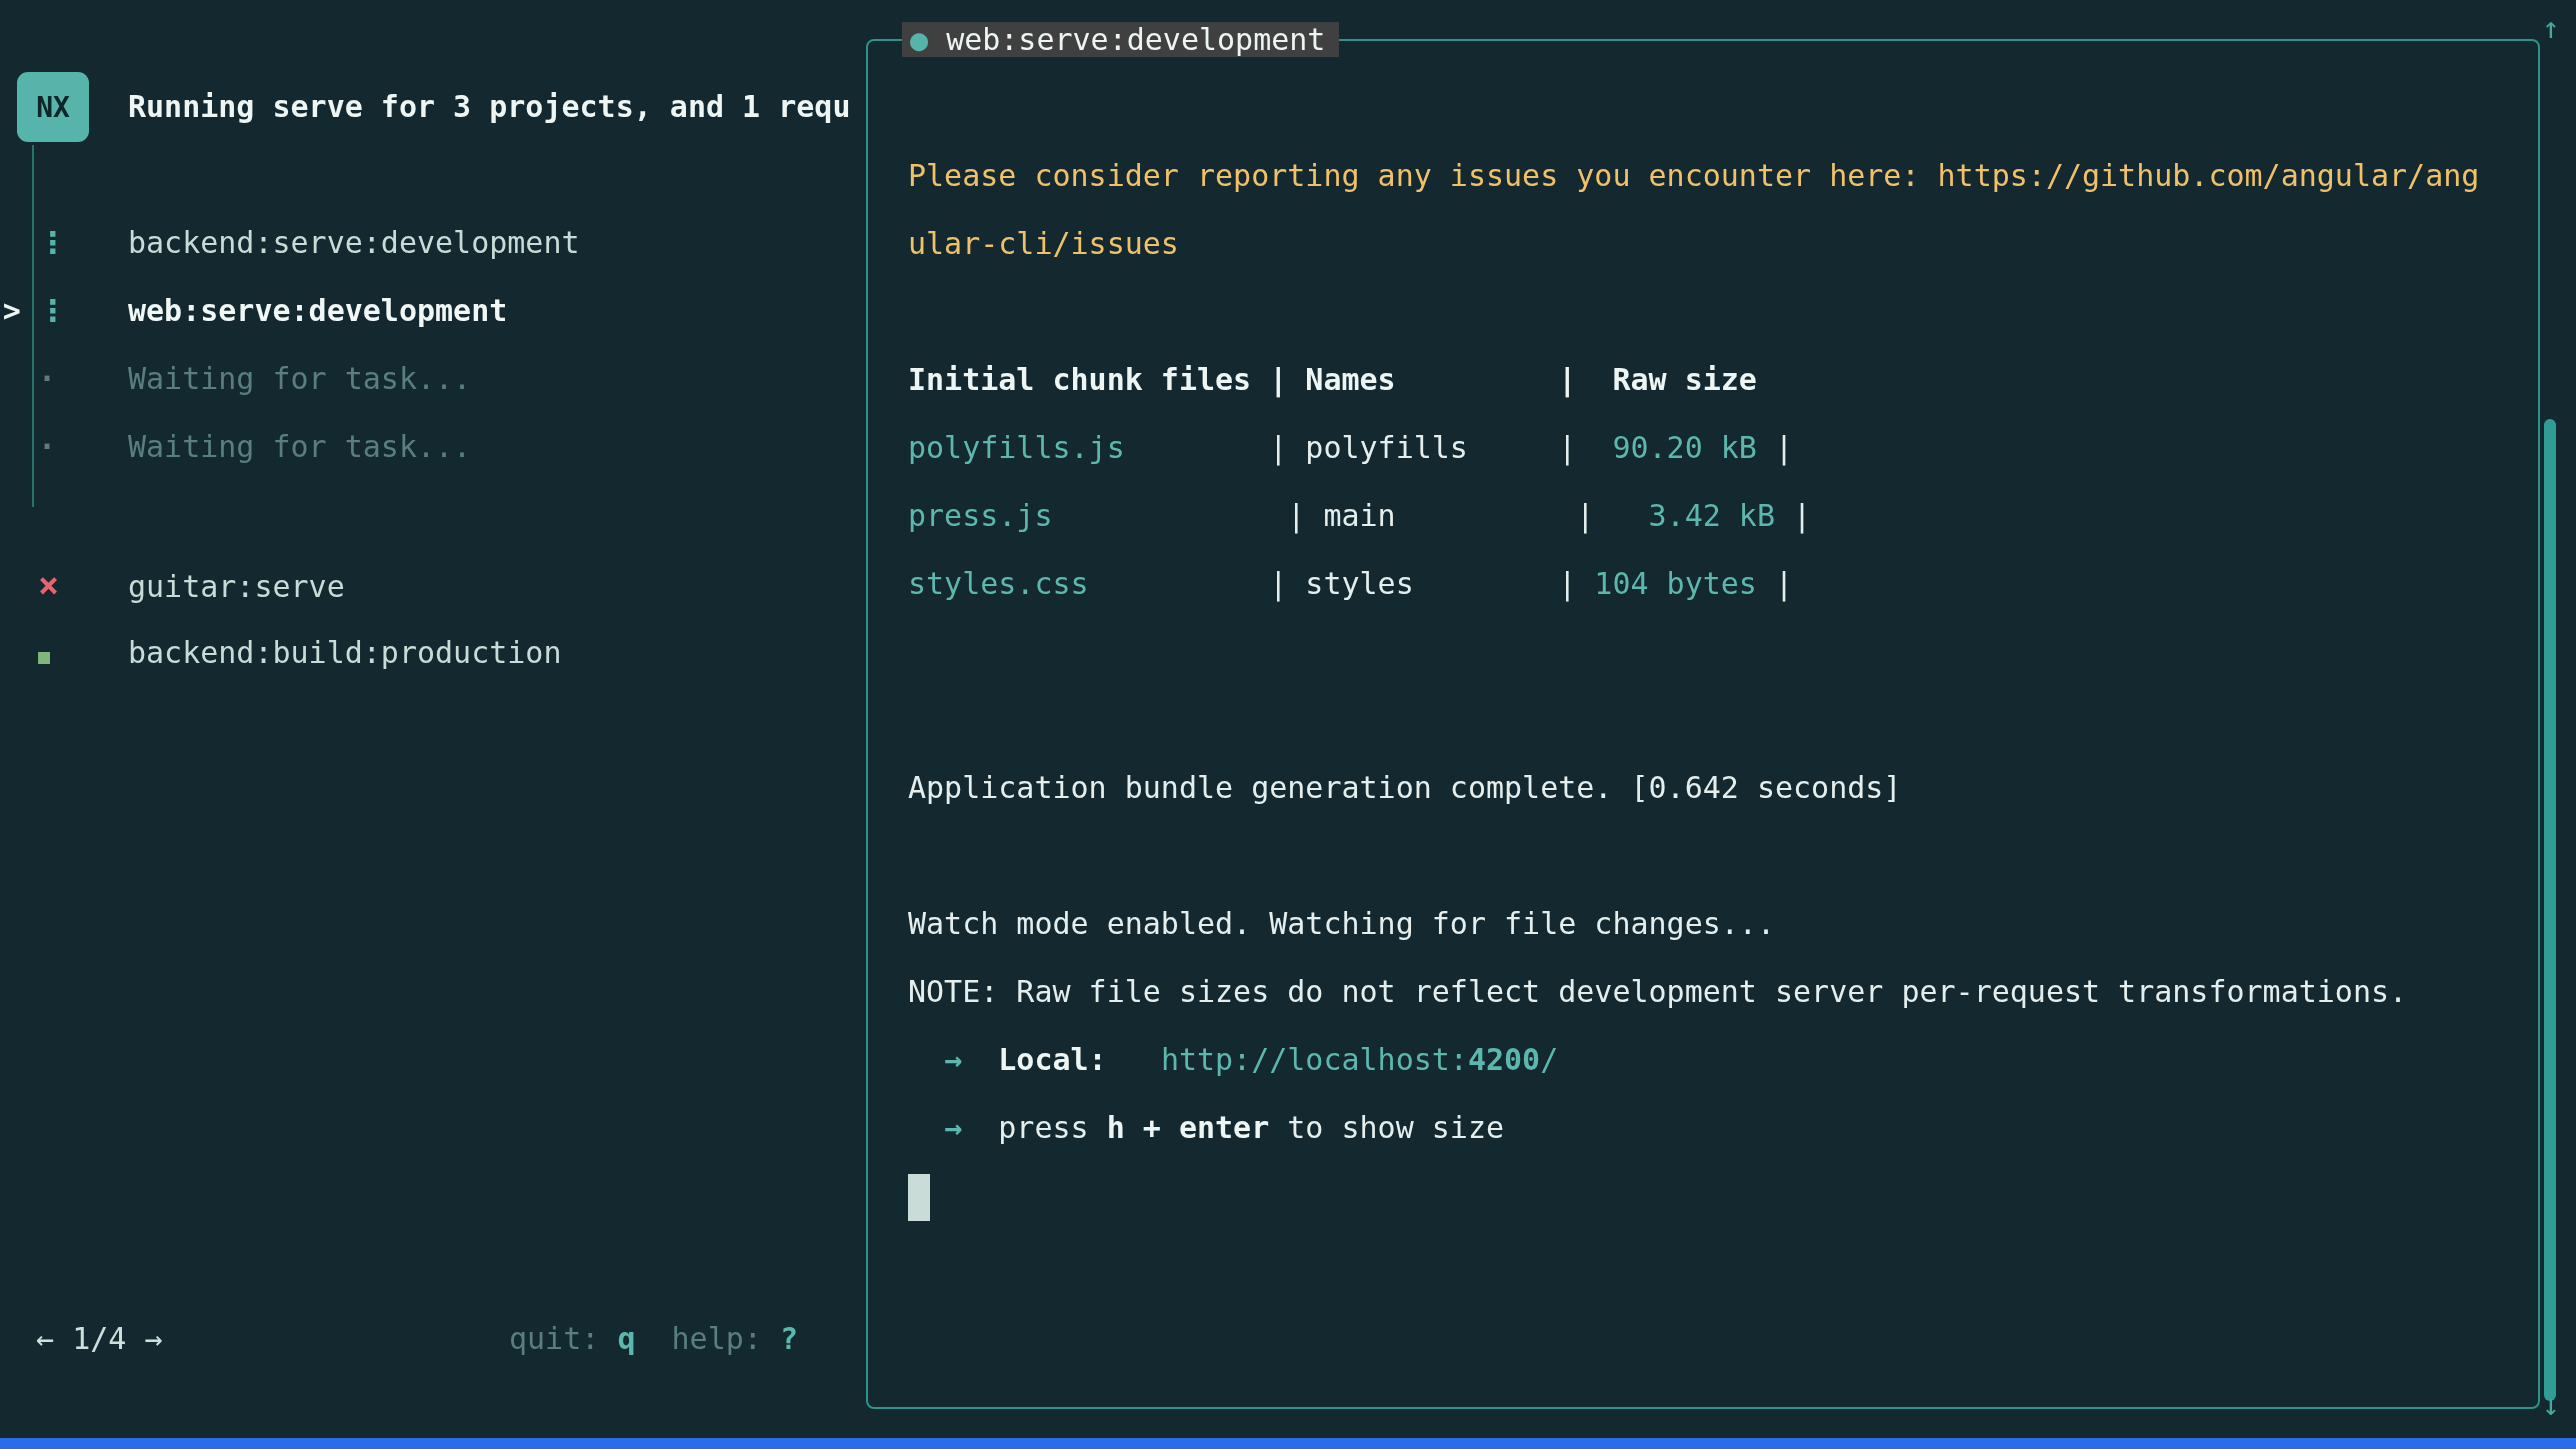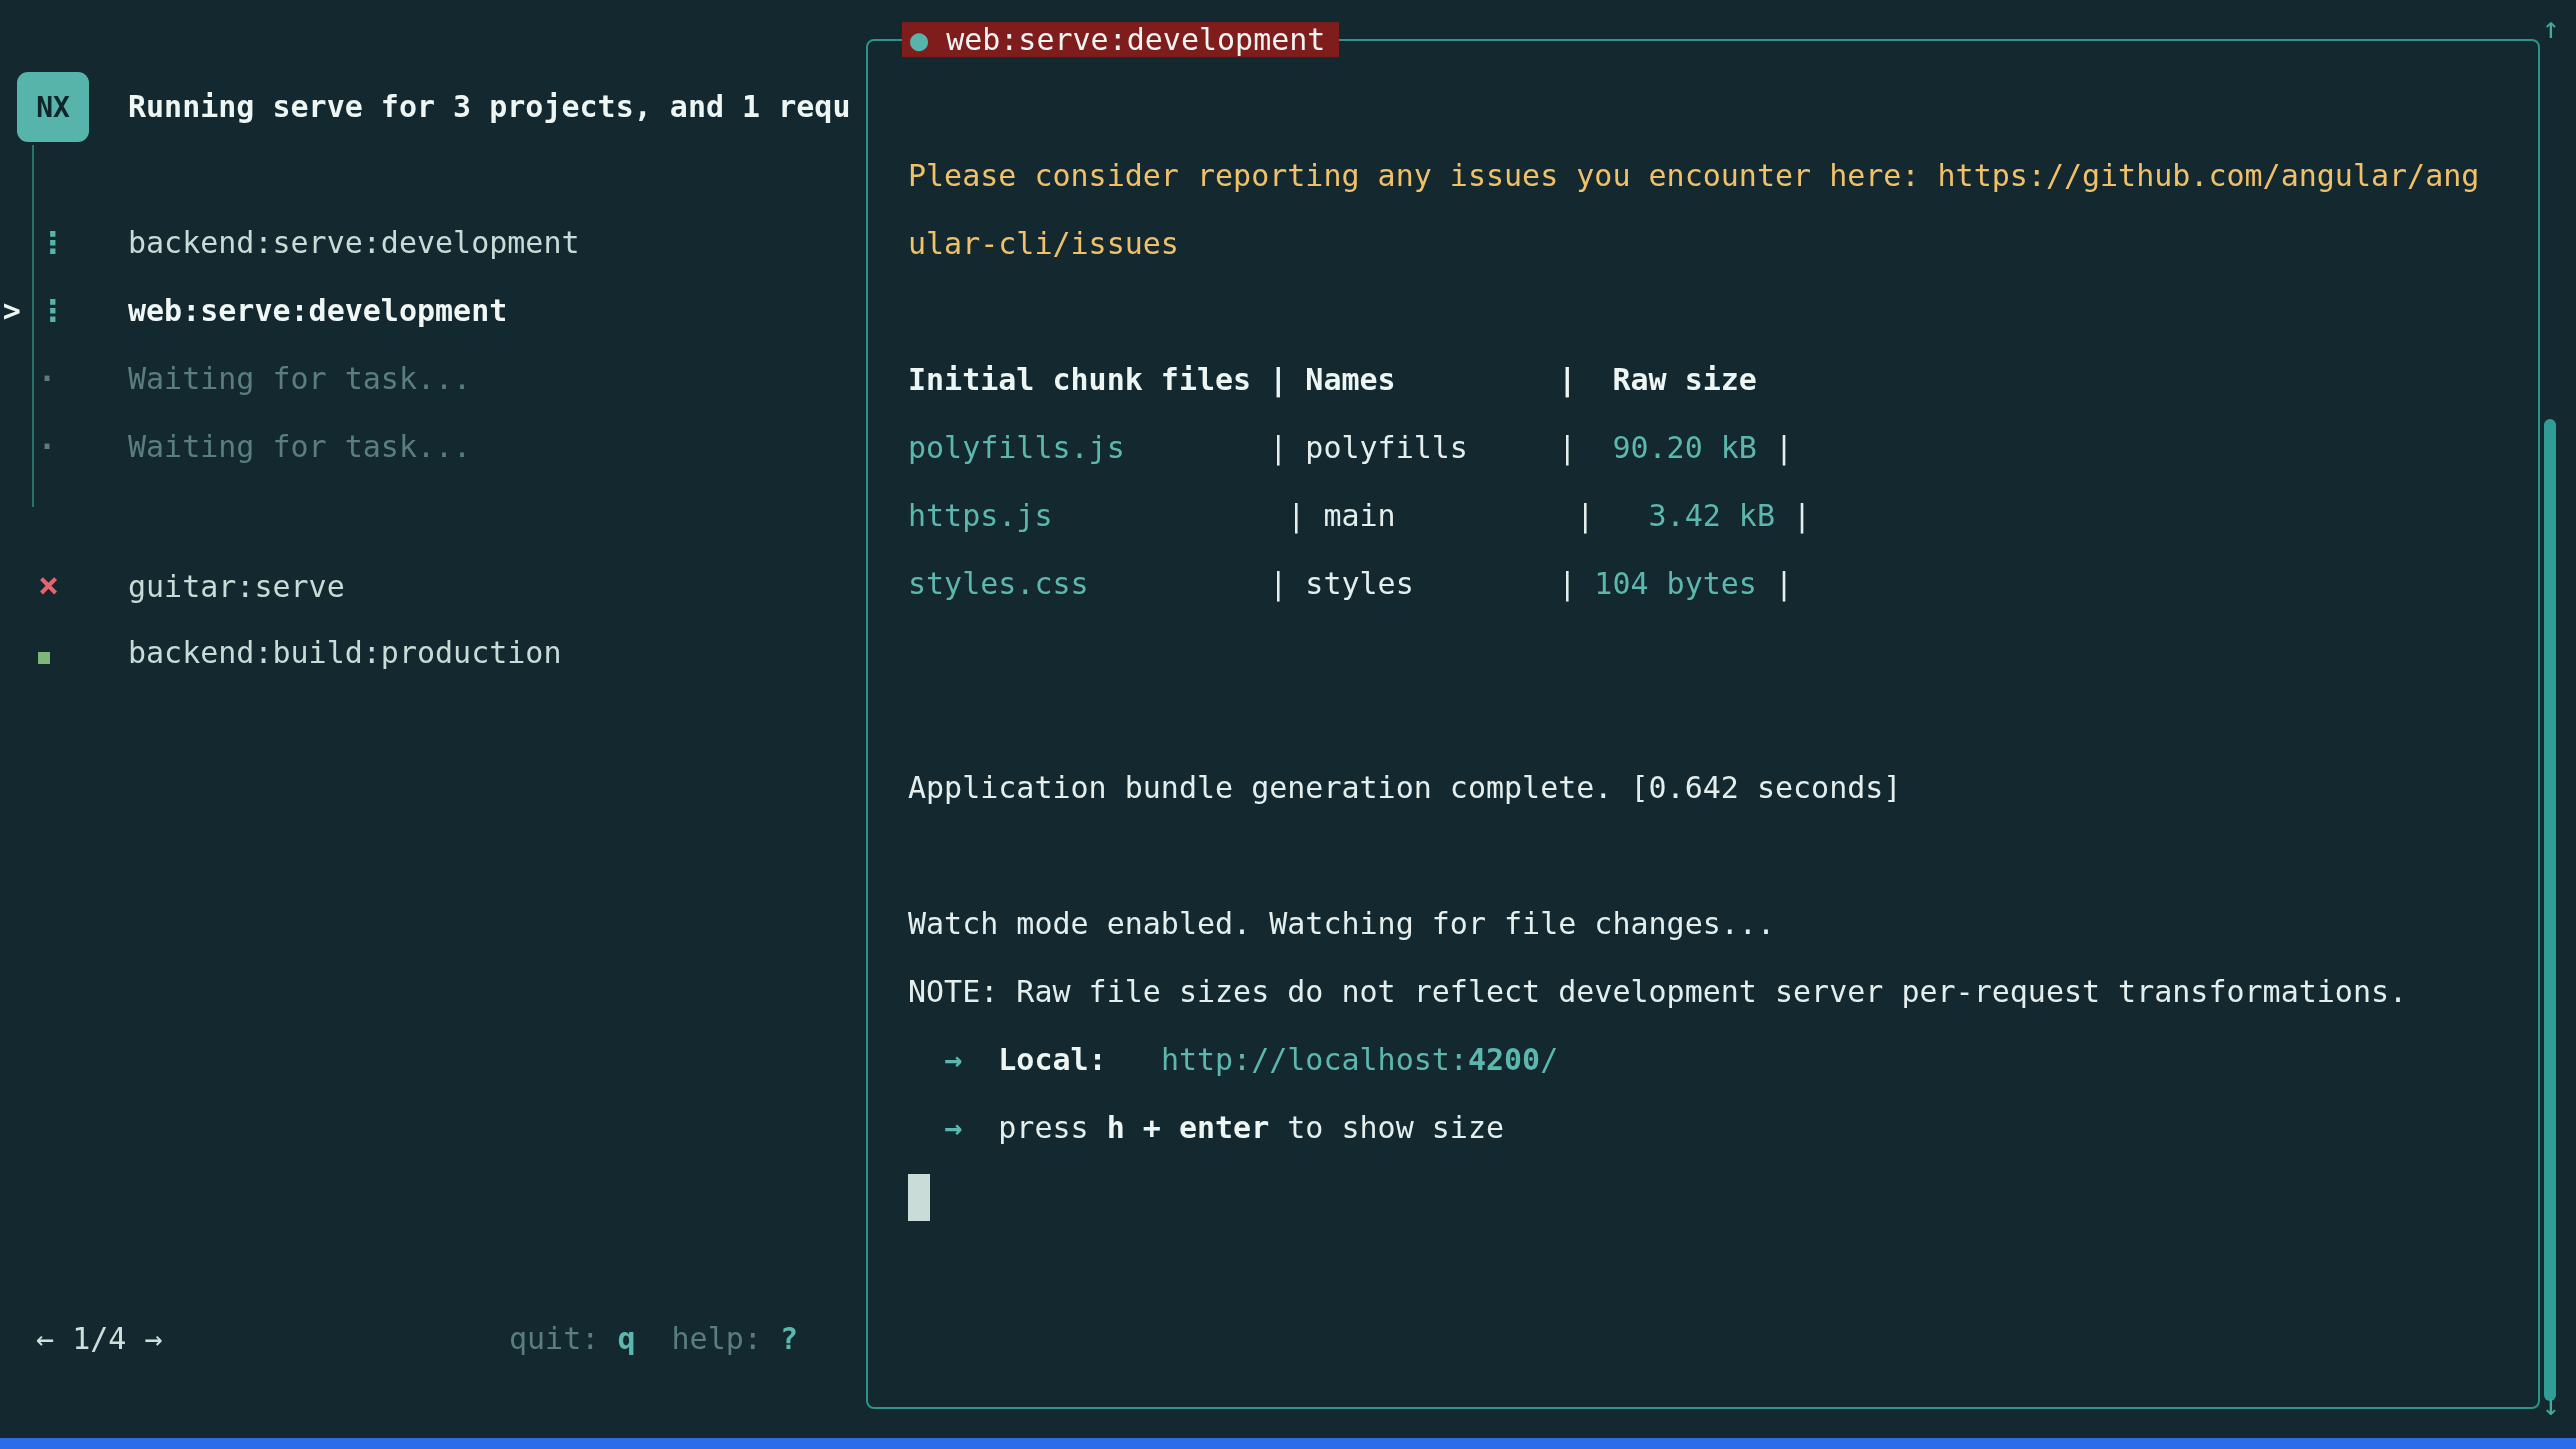--- a/index.html
+++ b/index.html
@@ -45,21 +45,21 @@
   }
   .seg-dim{color:#5a7d7e;}
   .seg-key{color:#5cb8ae;font-weight:bold;}
   
   #panel{
     position:absolute;left:866px;top:39px;width:1670px;height:1366px;
     border:2px solid #2e948b;border-radius:8px;
   }
   #panel-title{
     position:absolute;top:0;left:34px;transform:translateY(-54%);
-    background:#7f1d1d;padding:0 13.4px 0 8px;white-space:pre;
+    background:#404040;padding:0 13.4px 0 8px;white-space:pre;
   }
   #panel-title .dot{color:#57b4aa;}
   #panel-title .ptxt{color:#edf5f3;}
   #terminal{position:absolute;left:40px;top:101px;right:20px;}
   .term-line{height:68px;line-height:68px;white-space:pre;}
   .seg-y{color:#f0c06a;}
   .seg-w{color:#e4eeec;}
   .seg-b{color:#eef6f4;font-weight:bold;}
   .seg-t{color:#5cb8ae;}
   .seg-tb{color:#5cb8ae;font-weight:bold;}
@@ -93,21 +93,21 @@
 <div id="hints"><span class="seg-dim">quit: </span><span class="seg-key">q</span><span class="seg-dim">  help: </span><span class="seg-key">?</span></div>
 
 <div id="panel">
   <div id="panel-title"><span class="dot">●</span><span class="ptxt"> </span><span class="ptxt">web:serve:development</span></div>
   <div id="terminal">
       <div class="term-line"><span class="seg-y">Please consider reporting any issues you encounter here: https://github.com/angular/ang</span></div>
       <div class="term-line"><span class="seg-y">ular-cli/issues</span></div>
       <div class="term-line"></div>
       <div class="term-line"><span class="seg-b">Initial chunk files | Names         |  Raw size</span></div>
       <div class="term-line"><span class="seg-t">polyfills.js</span><span class="seg-w">        | polyfills     |  </span><span class="seg-t">90.20 kB</span><span class="seg-w"> |</span></div>
-      <div class="term-line"><span class="seg-t">https.js</span><span class="seg-w">             | main          |   </span><span class="seg-t">3.42 kB</span><span class="seg-w"> |</span></div>
+      <div class="term-line"><span class="seg-t">press.js</span><span class="seg-w">             | main          |   </span><span class="seg-t">3.42 kB</span><span class="seg-w"> |</span></div>
       <div class="term-line"><span class="seg-t">styles.css</span><span class="seg-w">          | styles        | </span><span class="seg-t">104 bytes</span><span class="seg-w"> |</span></div>
       <div class="term-line"></div>
       <div class="term-line"></div>
       <div class="term-line"><span class="seg-w">Application bundle generation complete. [0.642 seconds]</span></div>
       <div class="term-line"></div>
       <div class="term-line"><span class="seg-w">Watch mode enabled. Watching for file changes...</span></div>
       <div class="term-line"><span class="seg-w">NOTE: Raw file sizes do not reflect development server per-request transformations.</span></div>
       <div class="term-line"><span class="seg-w">  </span><span class="seg-tb">→</span><span class="seg-w">  </span><span class="seg-b">Local:</span><span class="seg-w">   </span><span class="seg-t">http://localhost:</span><span class="seg-tb">4200</span><span class="seg-t">/</span></div>
       <div class="term-line"><span class="seg-w">  </span><span class="seg-tb">→</span><span class="seg-w">  press </span><span class="seg-b">h + enter</span><span class="seg-w"> to show size</span></div>
       <div class="term-line"><span class="cursor"></span></div>

